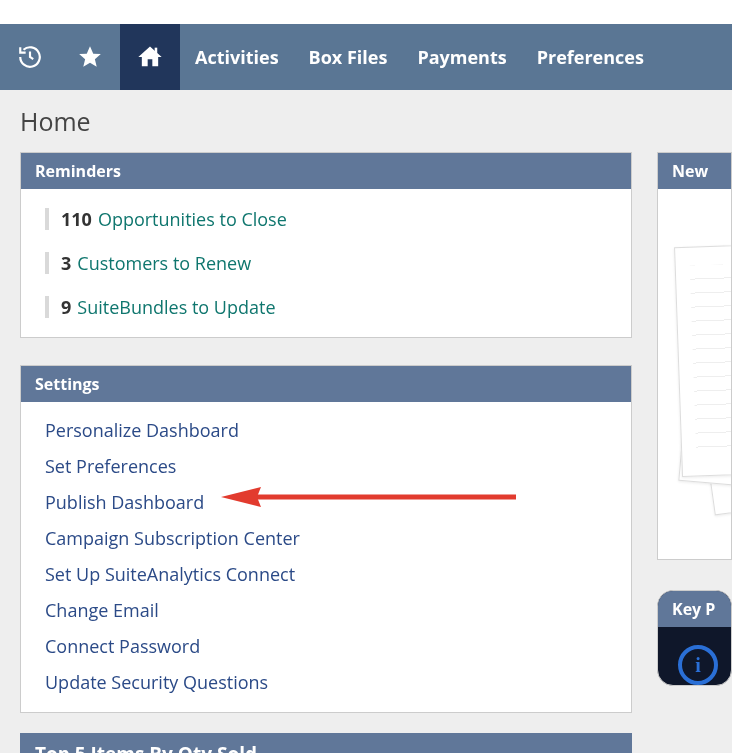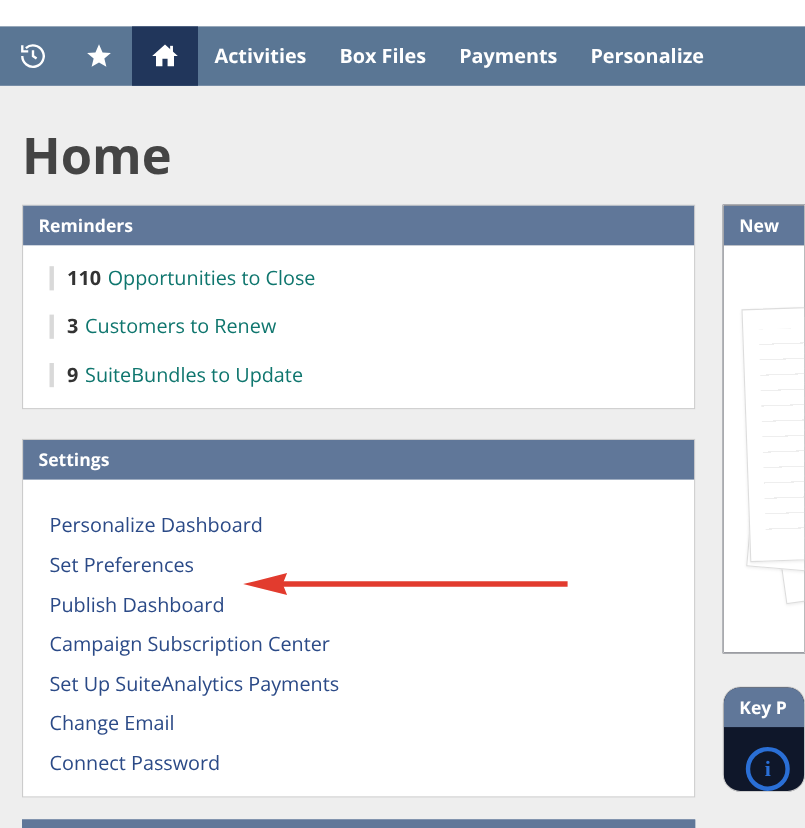--- a/index.html
+++ b/index.html
@@ -12,21 +12,21 @@
     color: #333;
   }
   .topwhite {
     height: 24px;
     background: #fff;
   }
   .navbar {
     background: #5a7694;
     display: flex;
     align-items: stretch;
-    height: 54px;
+    height: 66px;
   }
   .nav-icon-btn {
     width: 60px;
     display: flex;
     align-items: center;
     justify-content: center;
     color: #fff;
     cursor: pointer;
   }
   .nav-icon-btn.active {
@@ -36,24 +36,24 @@
     color: #fff;
     font-weight: 700;
     font-size: 18px;
     display: flex;
     align-items: center;
     padding: 0 15px;
     cursor: pointer;
     white-space: nowrap;
   }
   .page-title {
-    font-size: 46px;
-    font-weight: 700;
+    font-size: 25px;
+    font-weight: 400;
     color: #444;
-    padding: 32px 0 14px 20px;
+    padding: 14px 0 14px 20px;
   }
   .columns {
     display: flex;
     padding-left: 20px;
     gap: 25px;
   }
   .col-left { width: 612px; }
   .col-right { flex: 1; min-width: 0; }
   .panel {
     background: #fff;
@@ -85,21 +85,21 @@
   .reminder-count {
     font-weight: 700;
     color: #333;
     margin-right: 6px;
   }
   .reminder-label {
     color: #0f766e;
     cursor: pointer;
   }
   .settings-body {
-    padding: 24px 0 12px 24px;
+    padding: 10px 0 12px 24px;
   }
   .settings-item {
     display: block;
     font-size: 18px;
     color: #2b4a87;
     padding: 6px 0;
     cursor: pointer;
   }
   .panel-header-only {
     background: #607799;
@@ -175,21 +175,21 @@
   </div>
   <div class="nav-icon-btn active">
     <svg width="28" height="28" viewBox="0 0 24 24" fill="#fff">
       <path d="M12 3 L2 12 H5 V20 H10 V14 H14 V20 H19 V12 H22 Z"></path>
       <rect x="16" y="4" width="2.2" height="5" fill="#fff"></rect>
     </svg>
   </div>
   <div class="nav-text-item">Activities</div>
   <div class="nav-text-item">Box Files</div>
   <div class="nav-text-item">Payments</div>
-  <div class="nav-text-item">Personalize</div>
+  <div class="nav-text-item">Preferences</div>
 </div>
 
 <h1 class="page-title">Home</h1>
 
 <div class="columns">
   <div class="col-left">
 
     <div class="panel">
       <div class="panel-header">Reminders</div>
       <div class="reminders-body">
@@ -211,23 +211,24 @@
       </div>
     </div>
 
     <div class="panel" style="position:relative;margin-top:27px;">
       <div class="panel-header">Settings</div>
       <div class="settings-body">
         <a class="settings-item">Personalize Dashboard</a>
         <a class="settings-item">Set Preferences</a>
         <a class="settings-item">Publish Dashboard</a>
         <a class="settings-item">Campaign Subscription Center</a>
-        <a class="settings-item">Set Up SuiteAnalytics Payments</a>
+        <a class="settings-item">Set Up SuiteAnalytics Connect</a>
         <a class="settings-item">Change Email</a>
         <a class="settings-item">Connect Password</a>
+        <a class="settings-item">Update Security Questions</a>
       </div>
       <svg class="arrow-svg" style="left:200px; top:116px;" width="300" height="30" viewBox="0 0 300 30">
         <line x1="295" y1="15" x2="35" y2="15" stroke="#e23b2e" stroke-width="5"></line>
         <polygon points="0,15 40,5 36,15 40,25" fill="#e23b2e"></polygon>
       </svg>
     </div>
 
     <div class="panel-header-only">Top 5 Items By Qty Sold</div>
 
   </div>

